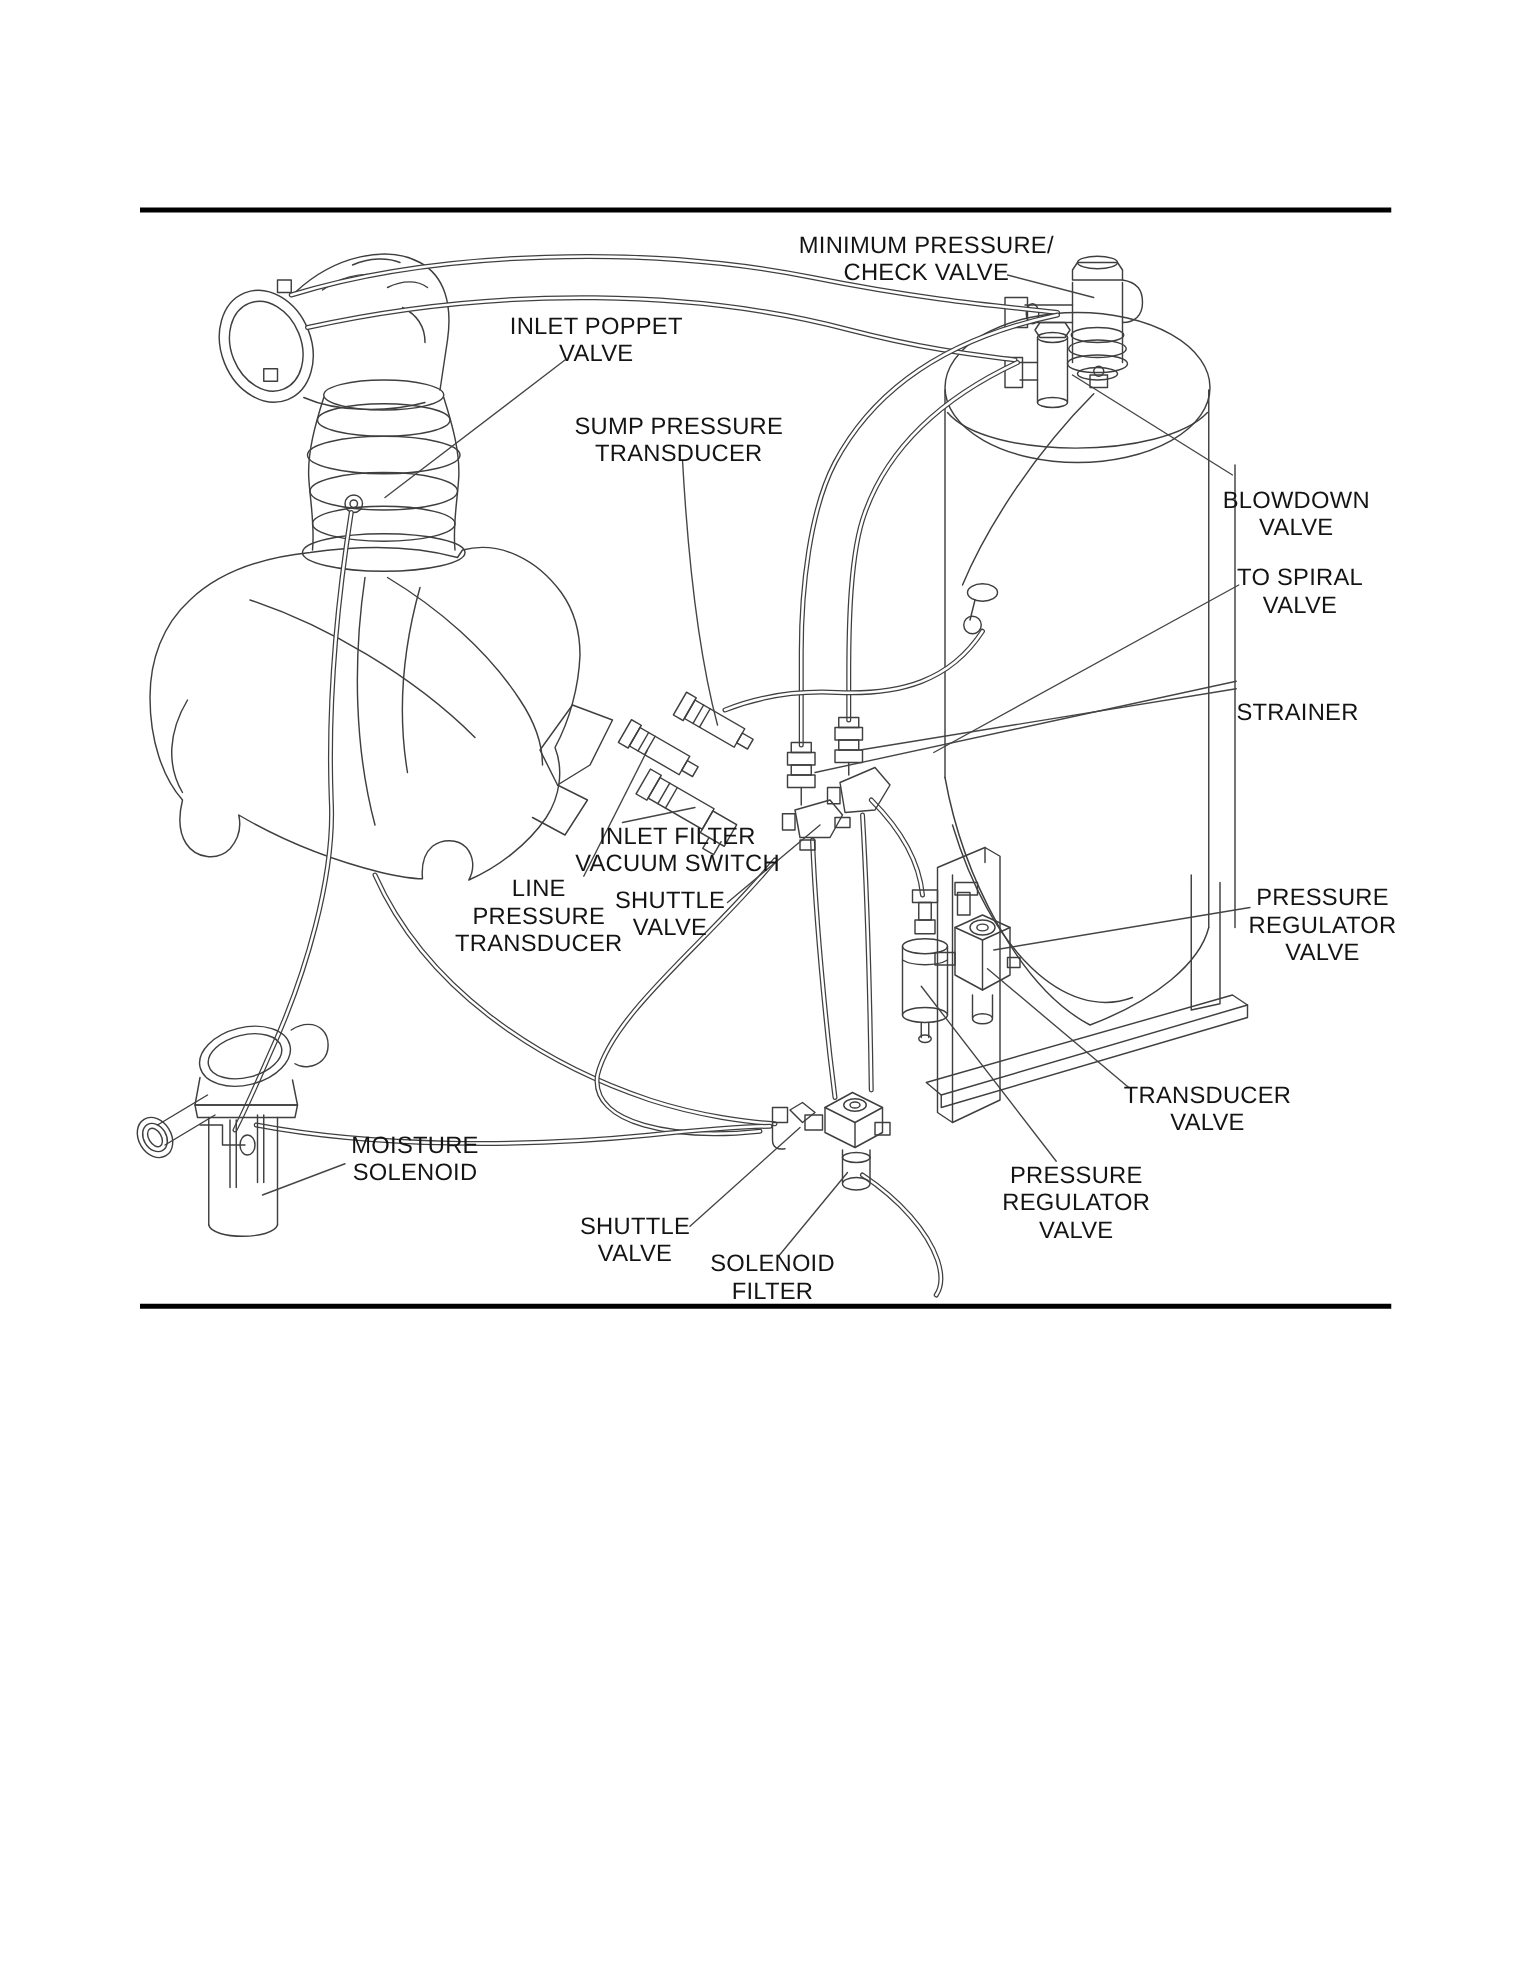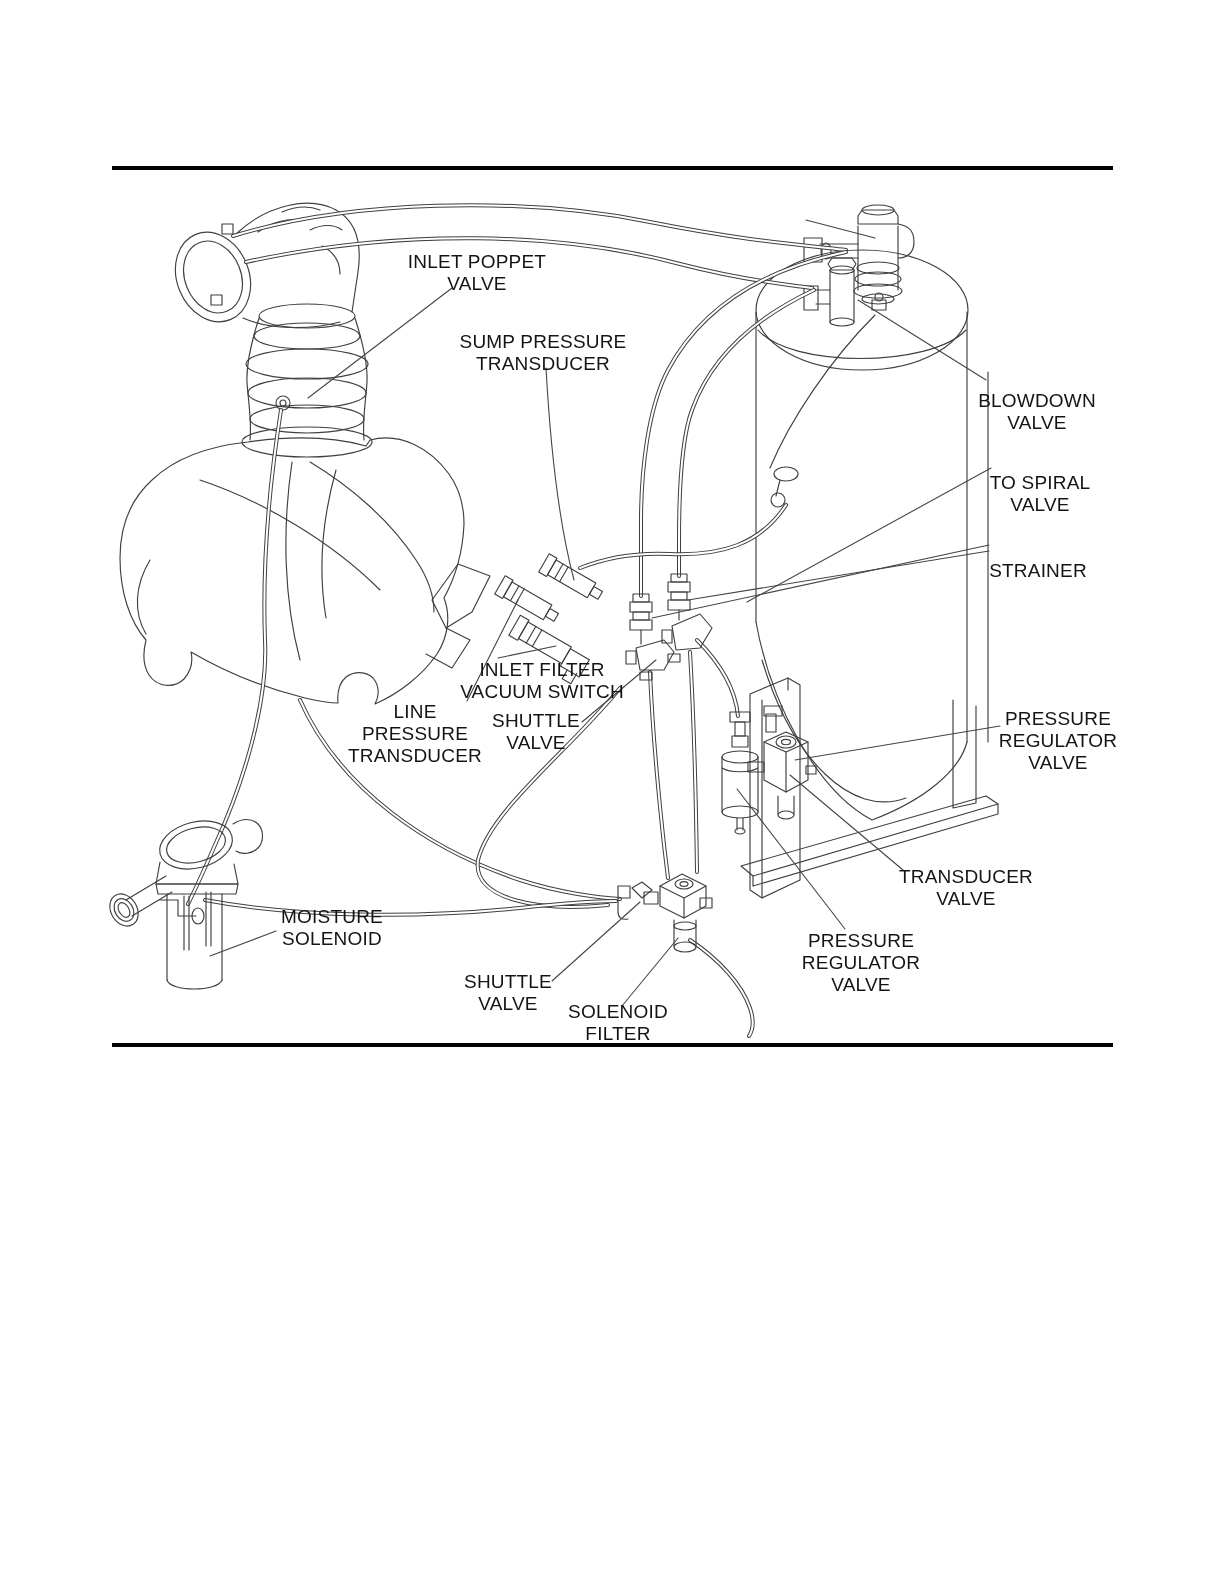--- a/index.html
+++ b/index.html
@@ -289,32 +289,34 @@
       <path class="ld" d="M582,722 L656,660"></path>
       <path class="ld" d="M1000,726 L795,760"></path>
       <path class="ld" d="M903,870 L790,775"></path>
       <path class="ld" d="M845,929 L737,789"></path>
       <path class="ld" d="M276,931 L210,956"></path>
       <path class="ld" d="M552,981 L640,902"></path>
       <path class="ld" d="M622,1006 L678,938"></path>
     </g>
   </svg>
 
+  <div class="lbl" style="left:741px;top:186px">MINIMUM PRESSURE/
+CHECK VALVE</div>
   <div class="lbl" style="left:477px;top:251px">INLET POPPET
 VALVE</div>
   <div class="lbl" style="left:543px;top:331px">SUMP PRESSURE
 TRANSDUCER</div>
   <div class="lbl" style="left:1037px;top:390px">BLOWDOWN
 VALVE</div>
-  <div class="lbl" style="left:1040px;top:472px">TO SPIRAL
+  <div class="lbl" style="left:1040px;top:452px">TO SPIRAL
 VALVE</div>
   <div class="lbl" style="left:1038px;top:560px">STRAINER</div>
   <div class="lbl" style="left:542px;top:659px">INLET FILTER
 VACUUM SWITCH</div>
-  <div class="lbl" style="left:415px;top:701px">LINE
+  <div class="lbl" style="left:431px;top:701px">LINE
 PRESSURE
 TRANSDUCER</div>
   <div class="lbl" style="left:536px;top:710px">SHUTTLE
 VALVE</div>
   <div class="lbl" style="left:1058px;top:708px">PRESSURE
 REGULATOR
 VALVE</div>
   <div class="lbl" style="left:966px;top:866px">TRANSDUCER
 VALVE</div>
   <div class="lbl" style="left:861px;top:930px">PRESSURE

